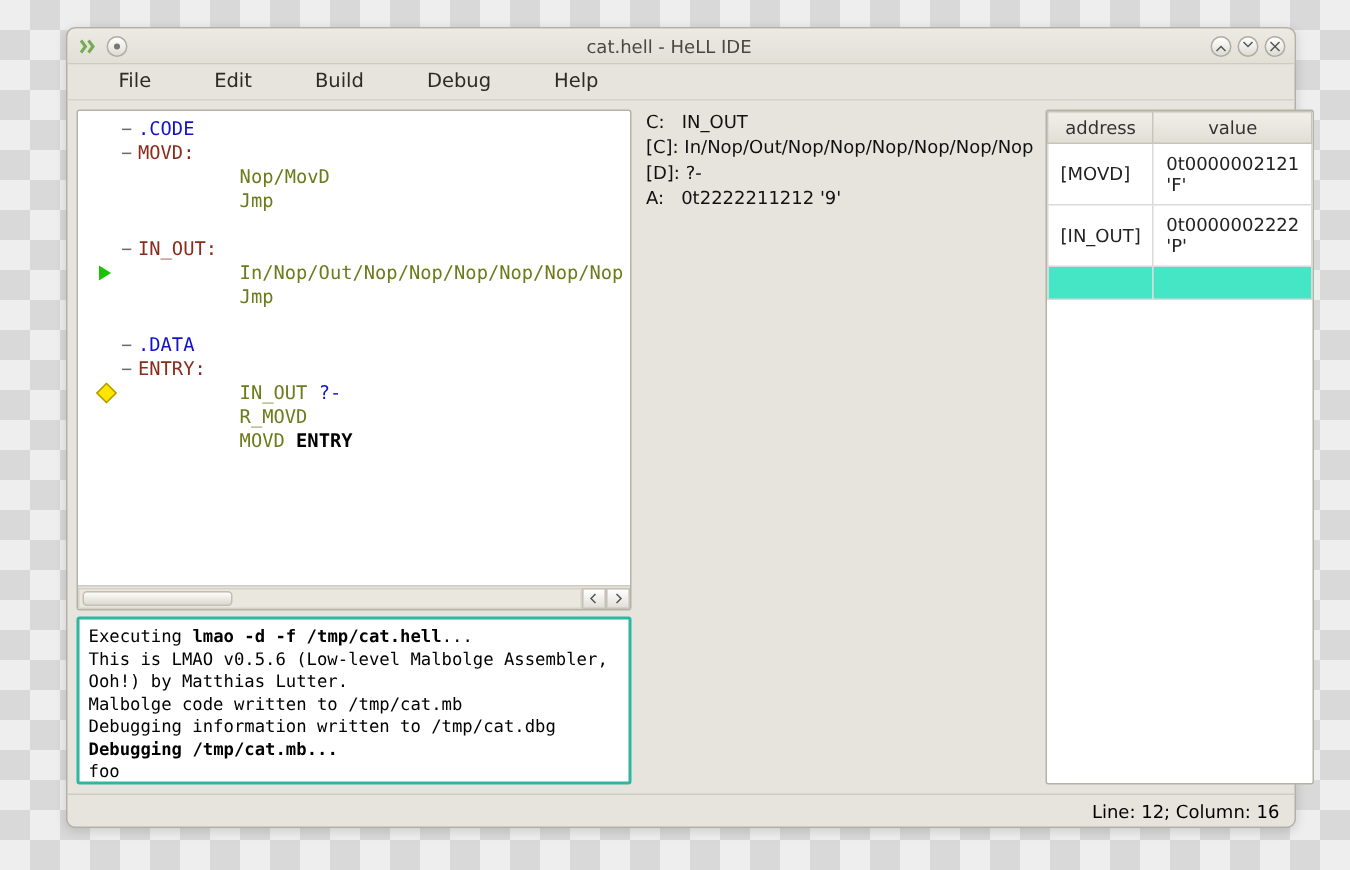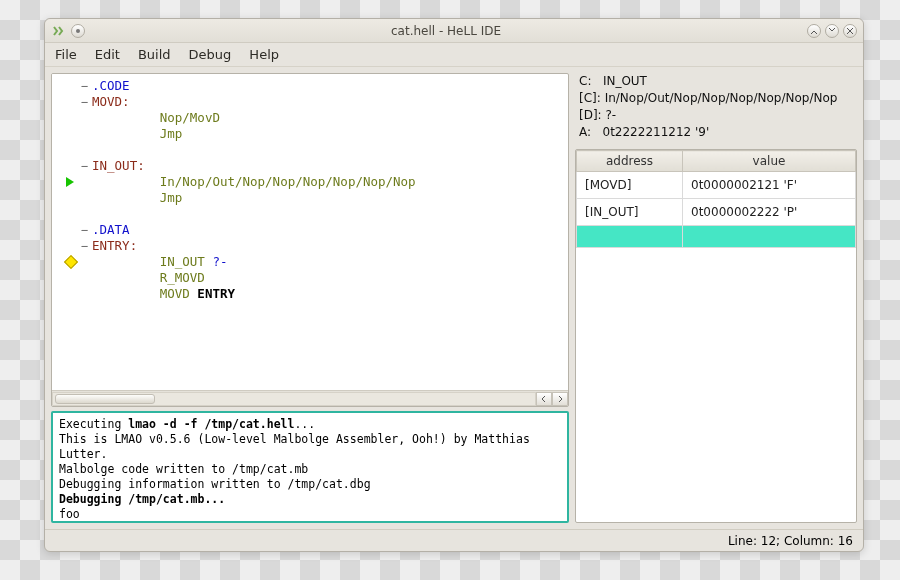--- a/index.html
+++ b/index.html
@@ -18,24 +18,24 @@
   .titlebar { height: 24px; display: flex; align-items: center; padding: 0 6px; gap: 6px;
     background: linear-gradient(#edeae3,#e2dfd7); border-bottom: 1px solid #cfcbc1; border-radius: 6px 6px 0 0;}
   .titlebar .icon-app { width: 14px; height: 14px; }
   .titlebar .tb-btn { width: 14px; height: 14px; border: 1px solid #b0aca2; border-radius: 50%;
     background: linear-gradient(#fff,#dedbd3); display:flex; align-items:center; justify-content:center; cursor:pointer;}
   .titlebar .tb-btn svg { width: 8px; height: 8px; }
   .titlebar .title { flex: 1; text-align: center; color: #4a473f; font-size: 12px; }
   .titlebar .right-btns { display: flex; gap: 4px; }
   .menubar { height: 24px; display: flex; align-items: center; gap: 18px; padding: 0 10px;
     border-bottom: 1px solid #d6d2c8; font-size: 13px; color: #2d2b26;}
-  .menubar span { cursor: pointer; }
+  .menubar span { cursor: pointer; margin-left: 24px; }
   .workarea { flex: 1; display: flex; gap: 6px; padding: 6px; min-height: 0;}
   .leftcol { width: 518px; display: flex; flex-direction: column; gap: 4px;}
-  .rightcol { flex: 1; display: flex; flex-direction: column; gap: 4px;}
+  .rightcol { flex: 1; display: flex; flex-direction: row; gap: 4px;}
   .editor { flex: 1; background: #fff; border: 1px solid #b6b2a8; border-radius: 2px; position: relative; overflow: hidden;}
   .editor-inner { display: flex; height: calc(100% - 16px);}
   .gutter { width: 40px; background: #fff; border-right: none; position: relative;}
   .gut-row { position: absolute; left: 0; width: 40px; height: 16px; display: flex; align-items: center; justify-content: flex-end; padding-right: 4px;}
   .fold { color: #6b6b6b; font-family: monospace;}
   .arrow-green { width:0;height:0;border-top:5px solid transparent;border-bottom:5px solid transparent;border-left:8px solid #17c400; margin-right:14px;}
   .arrow-yellow { width:10px;height:10px; transform: rotate(45deg); background:#ffe600; border:1px solid #b09900; margin-right:12px;}
   .code { flex:1; font-family: "DejaVu Sans Mono","Courier New",monospace; font-size: 12.5px; white-space: pre; padding: 4px 4px 4px 0; line-height: 16px; color:#222;}
   .kw-blue { color: #1111cc; }
   .kw-brown { color: #8b2b1a; }

